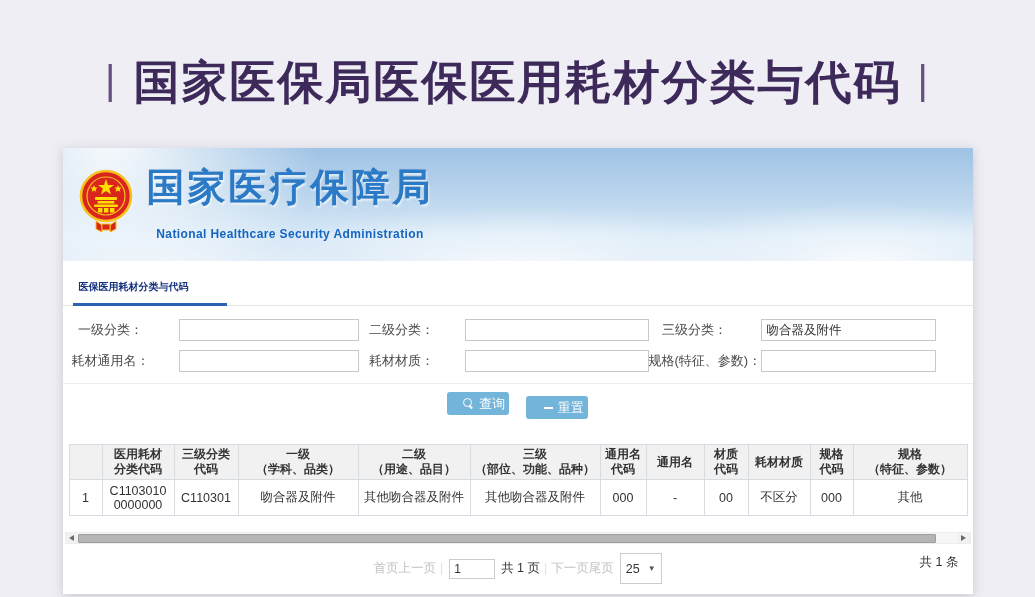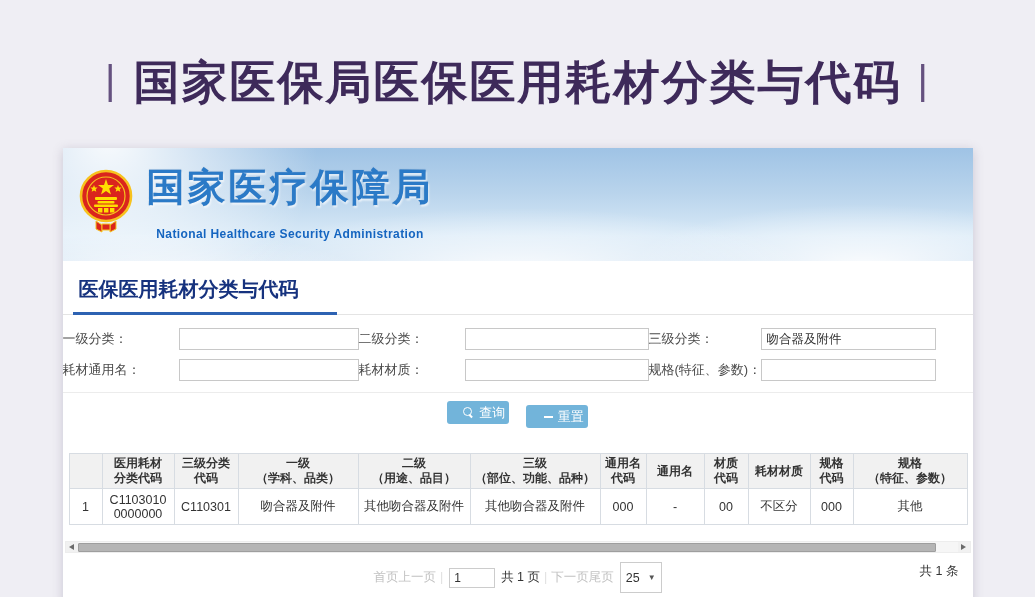--- a/index.html
+++ b/index.html
@@ -80,39 +80,39 @@
   
   .tabbar {
     background:#fff;
     padding:15px 0 0 10px;
     border-bottom:1px solid #e4e4e4;
   }
   .tab {
     display:inline-block;
     color:#16327e;
     font-weight:bold;
-    font-size:20px;
+    font-size:10px;
     padding:0 38px 9px 6px;
     border-bottom:3px solid #2d62b2;
     margin-bottom:-1px;
     cursor:pointer;
   }
 
   
   .form-area {
     padding:13px 0 11px 0;
     display:grid;
     grid-template-columns:116px 180px 106px 184px 112px 175px;
     row-gap:9px;
     align-items:center;
     font-size:13px;
     color:#4a4a4a;
     border-bottom:1px solid #ececec;
   }
-  .f-label { text-align:left; padding-right:20px; white-space:nowrap; }
+  .f-label { text-align:center; padding-right:20px; white-space:nowrap; }
   .f-input {
     height:22px;
     border:1px solid #c8c8c8;
     background:#fff;
     font-size:12.5px;
     color:#333;
     padding:0 5px;
     width:100%;
     outline:none;
     font-family:inherit;

